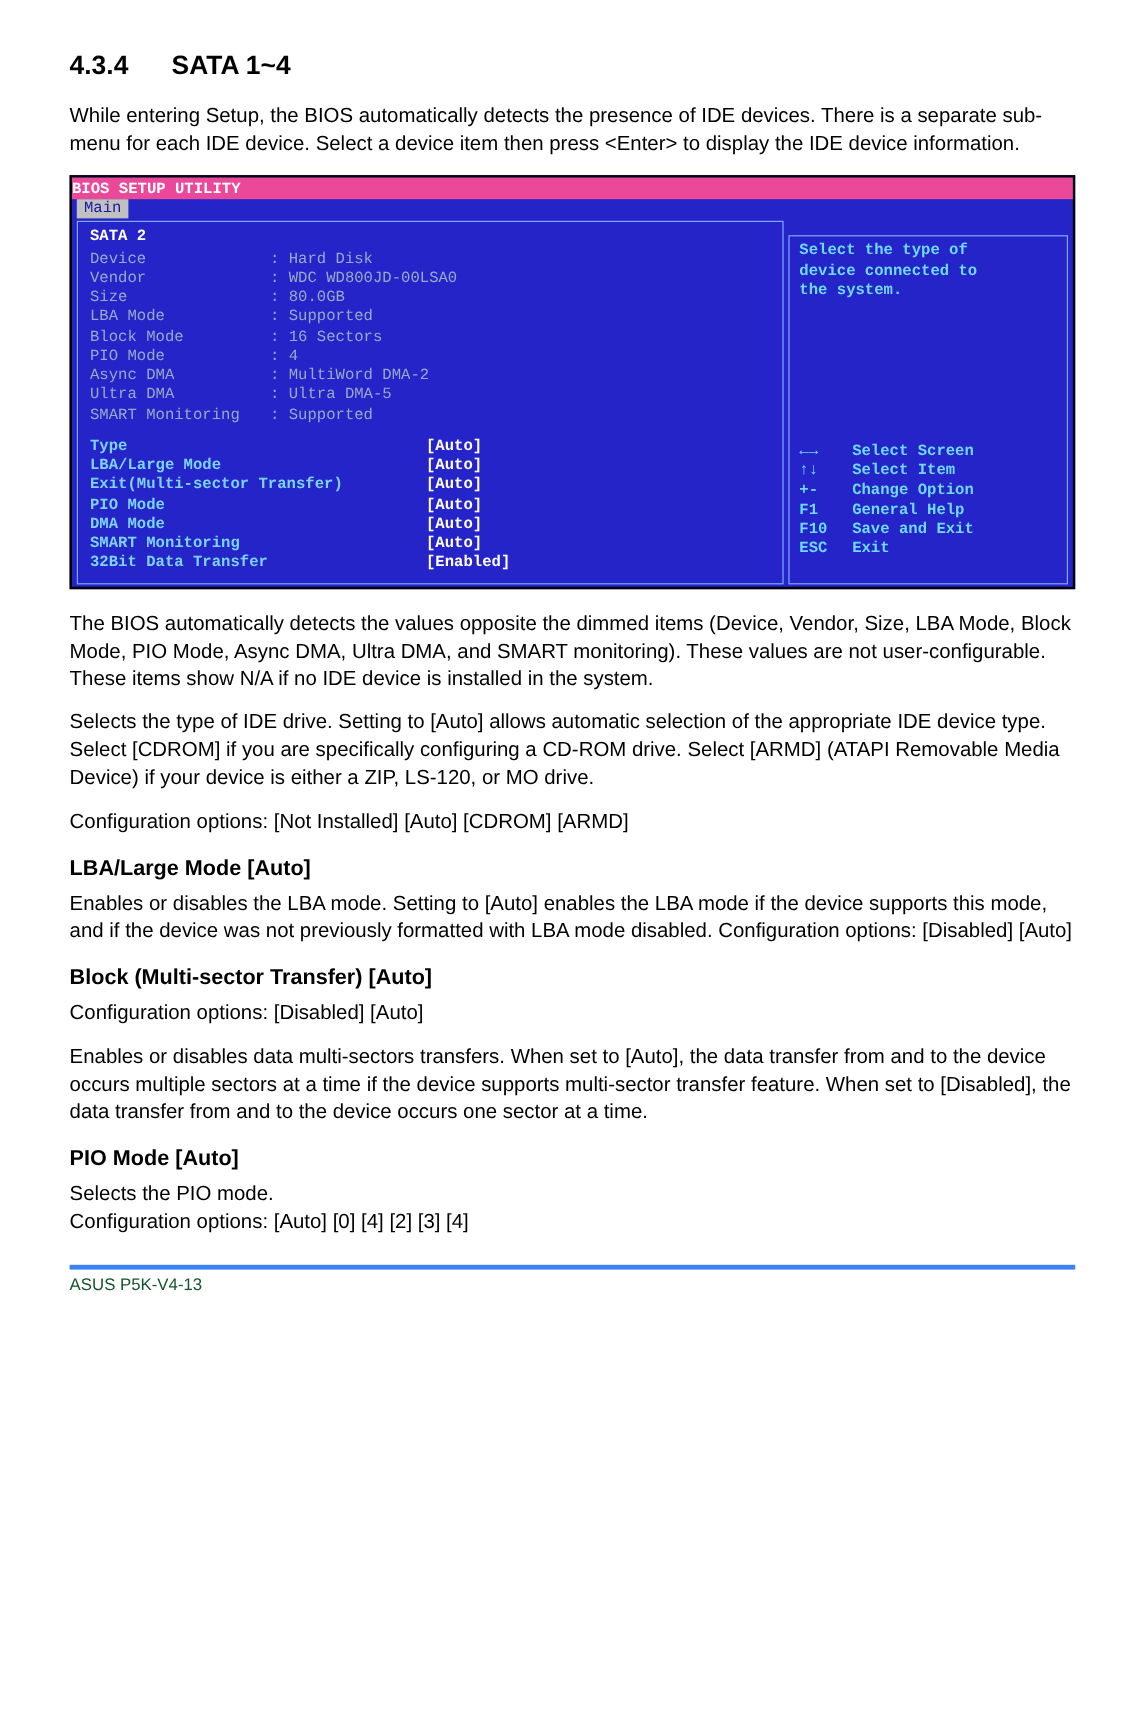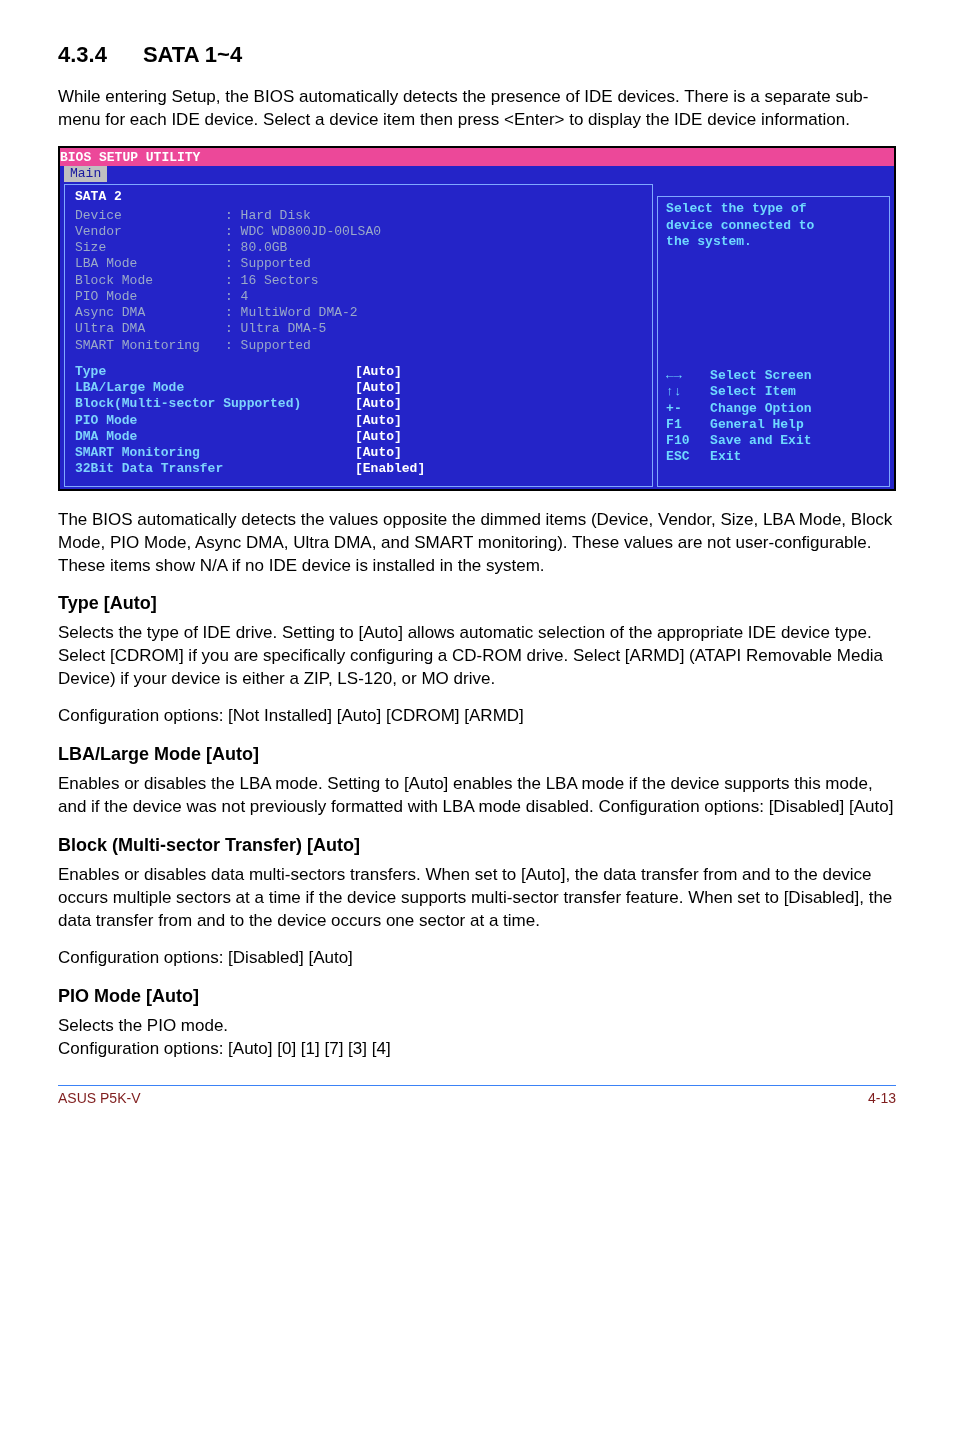--- a/index.html
+++ b/index.html
@@ -23,27 +23,26 @@
     font-size: 17px;
     line-height: 1.35;
     margin: 0 0 14px 0;
   }
   h3.subhead {
     font-size: 18px;
     font-weight: bold;
     margin: 16px 0 8px 0;
   }
   .footer {
-    border-top: 1px solid #3b82f6;
+    border-top: 4px solid #3b82f6;
     margin-top: 24px;
     padding-top: 4px;
     display: flex;
-    justify-content: space-between;
     font-size: 14px;
-    color: #7f1d1d;
+    color: #14532d;
   }
 
   
   .bios-box {
     border: 2px solid #000;
     background: #2424c8;
     color: #fff;
     font-family: "Courier New", monospace;
     font-size: 13px;
     line-height: 1.25;
@@ -138,21 +137,21 @@
 
         <div class="bios-field-row">
             <span class="bios-field-label">Type</span>
             <span class="bios-field-value">[Auto]</span>
           </div>
         <div class="bios-field-row">
             <span class="bios-field-label">LBA/Large Mode</span>
             <span class="bios-field-value">[Auto]</span>
           </div>
         <div class="bios-field-row">
-            <span class="bios-field-label">Block(Multi-sector Supported)</span>
+            <span class="bios-field-label">Exit(Multi-sector Transfer)</span>
             <span class="bios-field-value">[Auto]</span>
           </div>
         <div class="bios-field-row">
             <span class="bios-field-label">PIO Mode</span>
             <span class="bios-field-value">[Auto]</span>
           </div>
         <div class="bios-field-row">
             <span class="bios-field-label">DMA Mode</span>
             <span class="bios-field-value">[Auto]</span>
           </div>
@@ -194,33 +193,32 @@
         <div class="bios-cyan bios-help-row">
             <span class="bios-help-key">ESC</span>
             <span>Exit</span>
           </div>
       </div>
     </div>
   </div>
 
   <p class="body">The BIOS automatically detects the values opposite the dimmed items (Device, Vendor, Size, LBA Mode, Block Mode, PIO Mode, Async DMA, Ultra DMA, and SMART monitoring). These values are not user-configurable. These items show N/A if no IDE device is installed in the system.</p>
 
-  <h3 class="subhead">Type [Auto]</h3>
   <p class="body">Selects the type of IDE drive. Setting to [Auto] allows automatic selection of the appropriate IDE device type. Select [CDROM] if you are specifically configuring a CD-ROM drive. Select [ARMD] (ATAPI Removable Media Device) if your device is either a ZIP, LS-120, or MO drive.</p>
   <p class="body">Configuration options: [Not Installed] [Auto] [CDROM] [ARMD]</p>
 
   <h3 class="subhead">LBA/Large Mode [Auto]</h3>
   <p class="body">Enables or disables the LBA mode. Setting to [Auto] enables the LBA mode if the device supports this mode, and if the device was not previously formatted with LBA mode disabled. Configuration options: [Disabled] [Auto]</p>
 
   <h3 class="subhead">Block (Multi-sector Transfer) [Auto]</h3>
+  <p class="body">Configuration options: [Disabled] [Auto]</p>
   <p class="body">Enables or disables data multi-sectors transfers. When set to [Auto], the data transfer from and to the device occurs multiple sectors at a time if the device supports multi-sector transfer feature. When set to [Disabled], the data transfer from and to the device occurs one sector at a time.</p>
-  <p class="body">Configuration options: [Disabled] [Auto]</p>
 
   <h3 class="subhead">PIO Mode [Auto]</h3>
   <p class="body" style="margin-bottom:0">Selects the PIO mode.</p>
-  <p class="body">Configuration options: [Auto] [0] [1] [7] [3] [4]</p>
+  <p class="body">Configuration options: [Auto] [0] [4] [2] [3] [4]</p>
 
   <div class="footer">
     <span>ASUS P5K-V</span>
     <span>4-13</span>
   </div>
 
 </div>
 
 </body></html>

